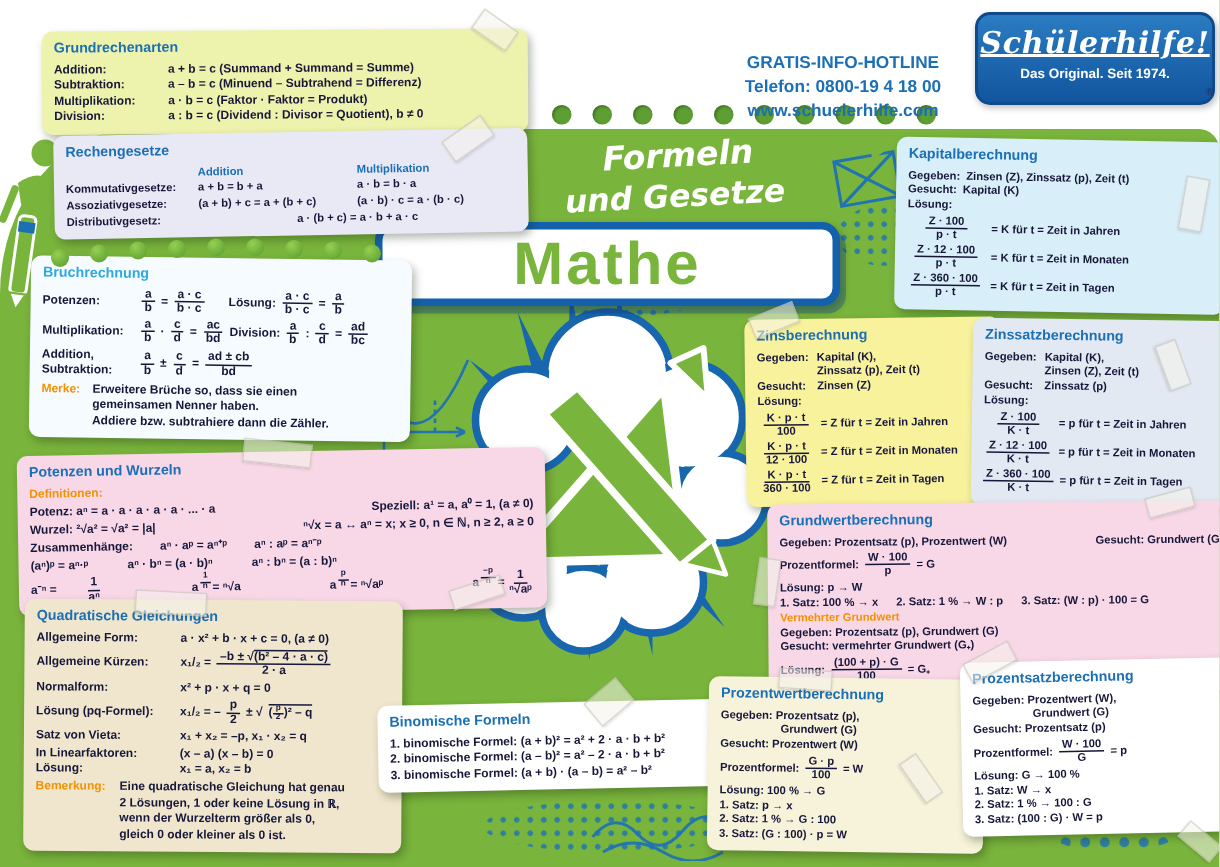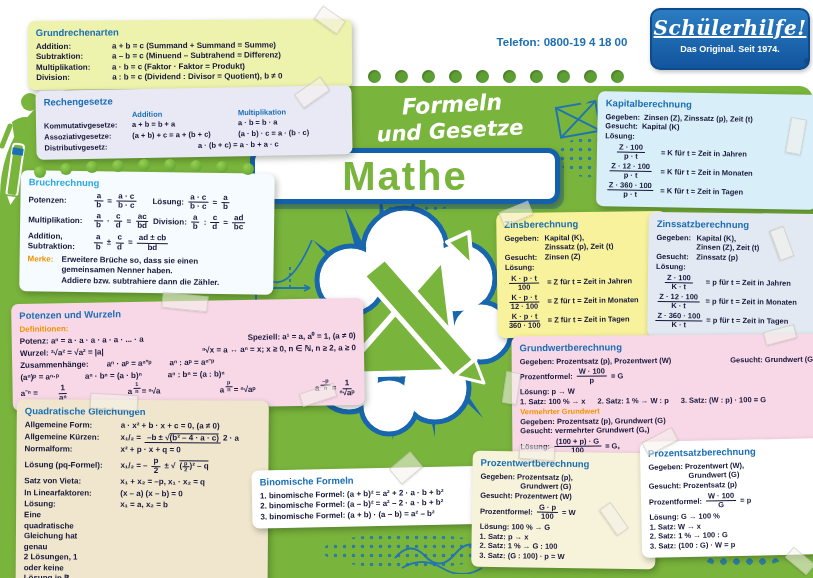--- a/index.html
+++ b/index.html
@@ -22,21 +22,21 @@
   .sm{font-size:7.5px;}
   .org{color:#f39200;}
   .blu{color:#1b6fb5;}
   
   .fx{display:inline-flex;flex-direction:column;align-items:center;vertical-align:middle;
       line-height:1.1;text-align:center;}
   .fx::before{content:attr(data-num);display:block;border-bottom:1px solid #17173a;padding:0 2px;}
   .fx::after{content:attr(data-den);display:block;padding:0 2px;}
   .fxs{font-size:5.5px;transform:translateY(-4px);line-height:1;}
   
-  .frS{display:inline-flex;flex-direction:row;align-items:center;vertical-align:middle;line-height:1.1;text-align:center;}
+  .frS{display:inline-flex;flex-direction:column;align-items:center;vertical-align:middle;line-height:1.1;text-align:center;}
   .frS .n{border-bottom:1px solid #17173a;padding:0 2px;}
   .frS .d{padding:0 2px;}
   .ovl{border-top:1px solid #17173a;display:inline-flex;align-items:center;}
   .frow{display:flex;align-items:center;gap:4px;margin:1.5px 0;}
   .g2{display:grid;grid-template-columns:76px 1fr;}
   .flexr{display:flex;align-items:center;gap:19px;}
   
   #hotline{position:absolute;left:462px;top:34px;width:200px;text-align:center;z-index:2;
            color:#1b6fb5;font-weight:bold;font-size:11.5px;line-height:1.4;}
   #logo{position:absolute;left:650px;top:8px;width:160px;height:62px;z-index:2;border-radius:10px;
@@ -176,21 +176,23 @@
       <path d="M6 12 L46 42 M46 12 L6 42"></path>
     </g>
     <polygon points="30,2 46,8 32,15" fill="#79b43c"></polygon>
   </svg>
   <svg style="position:absolute;left:168px;top:196px;z-index:1;" width="90" height="84" viewBox="0 0 90 84">
     <circle cx="45" cy="42" r="34" stroke="#1d71b8" stroke-width="2" fill="none" stroke-dasharray="5 4" opacity=".6"></circle>
   </svg>
   <div style="position:absolute;left:330px;top:90px;width:16px;height:16px;border:3px solid #79b43c;transform:rotate(45deg);z-index:1;"></div>
 
   <div id="hotline">
+    <div>GRATIS-INFO-HOTLINE</div>
     <div>Telefon: 0800-19 4 18 00</div>
+    <div>www.schuelerhilfe.com</div>
   </div>
   <div id="logo">
     <div class="script">Schülerhilfe!</div>
     <div class="tag">Das Original. Seit 1974.</div>
   </div>
   <span id="reg">®</span>
   <div id="printnote">Stand: Januar 2013</div>
 
   <div id="title1">Formeln</div>
   <div id="title2">und Gesetze</div>
@@ -367,20 +369,21 @@
       </div>
     <div class="frow" style="margin:0;">
         <span style="width:92px;">In Linearfaktoren:</span>
       <span>(x – a) (x – b) = 0</span>
       </div>
     <div class="frow" style="margin:0;">
         <span style="width:92px;">Lösung:</span>
       <span>x₁ = a, x₂ = b</span>
       </div>
     <div style="display:grid;grid-template-columns:56px 1fr;margin-top:1px;">
+      <span class="org">Bemerkung:</span>
       <span>
         <span>Eine quadratische Gleichung hat genau</span><br>
         <span>2 Lösungen, 1 oder keine Lösung in ℝ,</span><br>
         <span>wenn der Wurzelterm größer als 0,</span><br>
         <span>gleich 0 oder kleiner als 0 ist.</span>
       </span>
     </div>
   </div>
 
   <div class="card" style="left:252px;top:468px;width:240px;background:#ffffff;transform:rotate(-1.2deg);">

